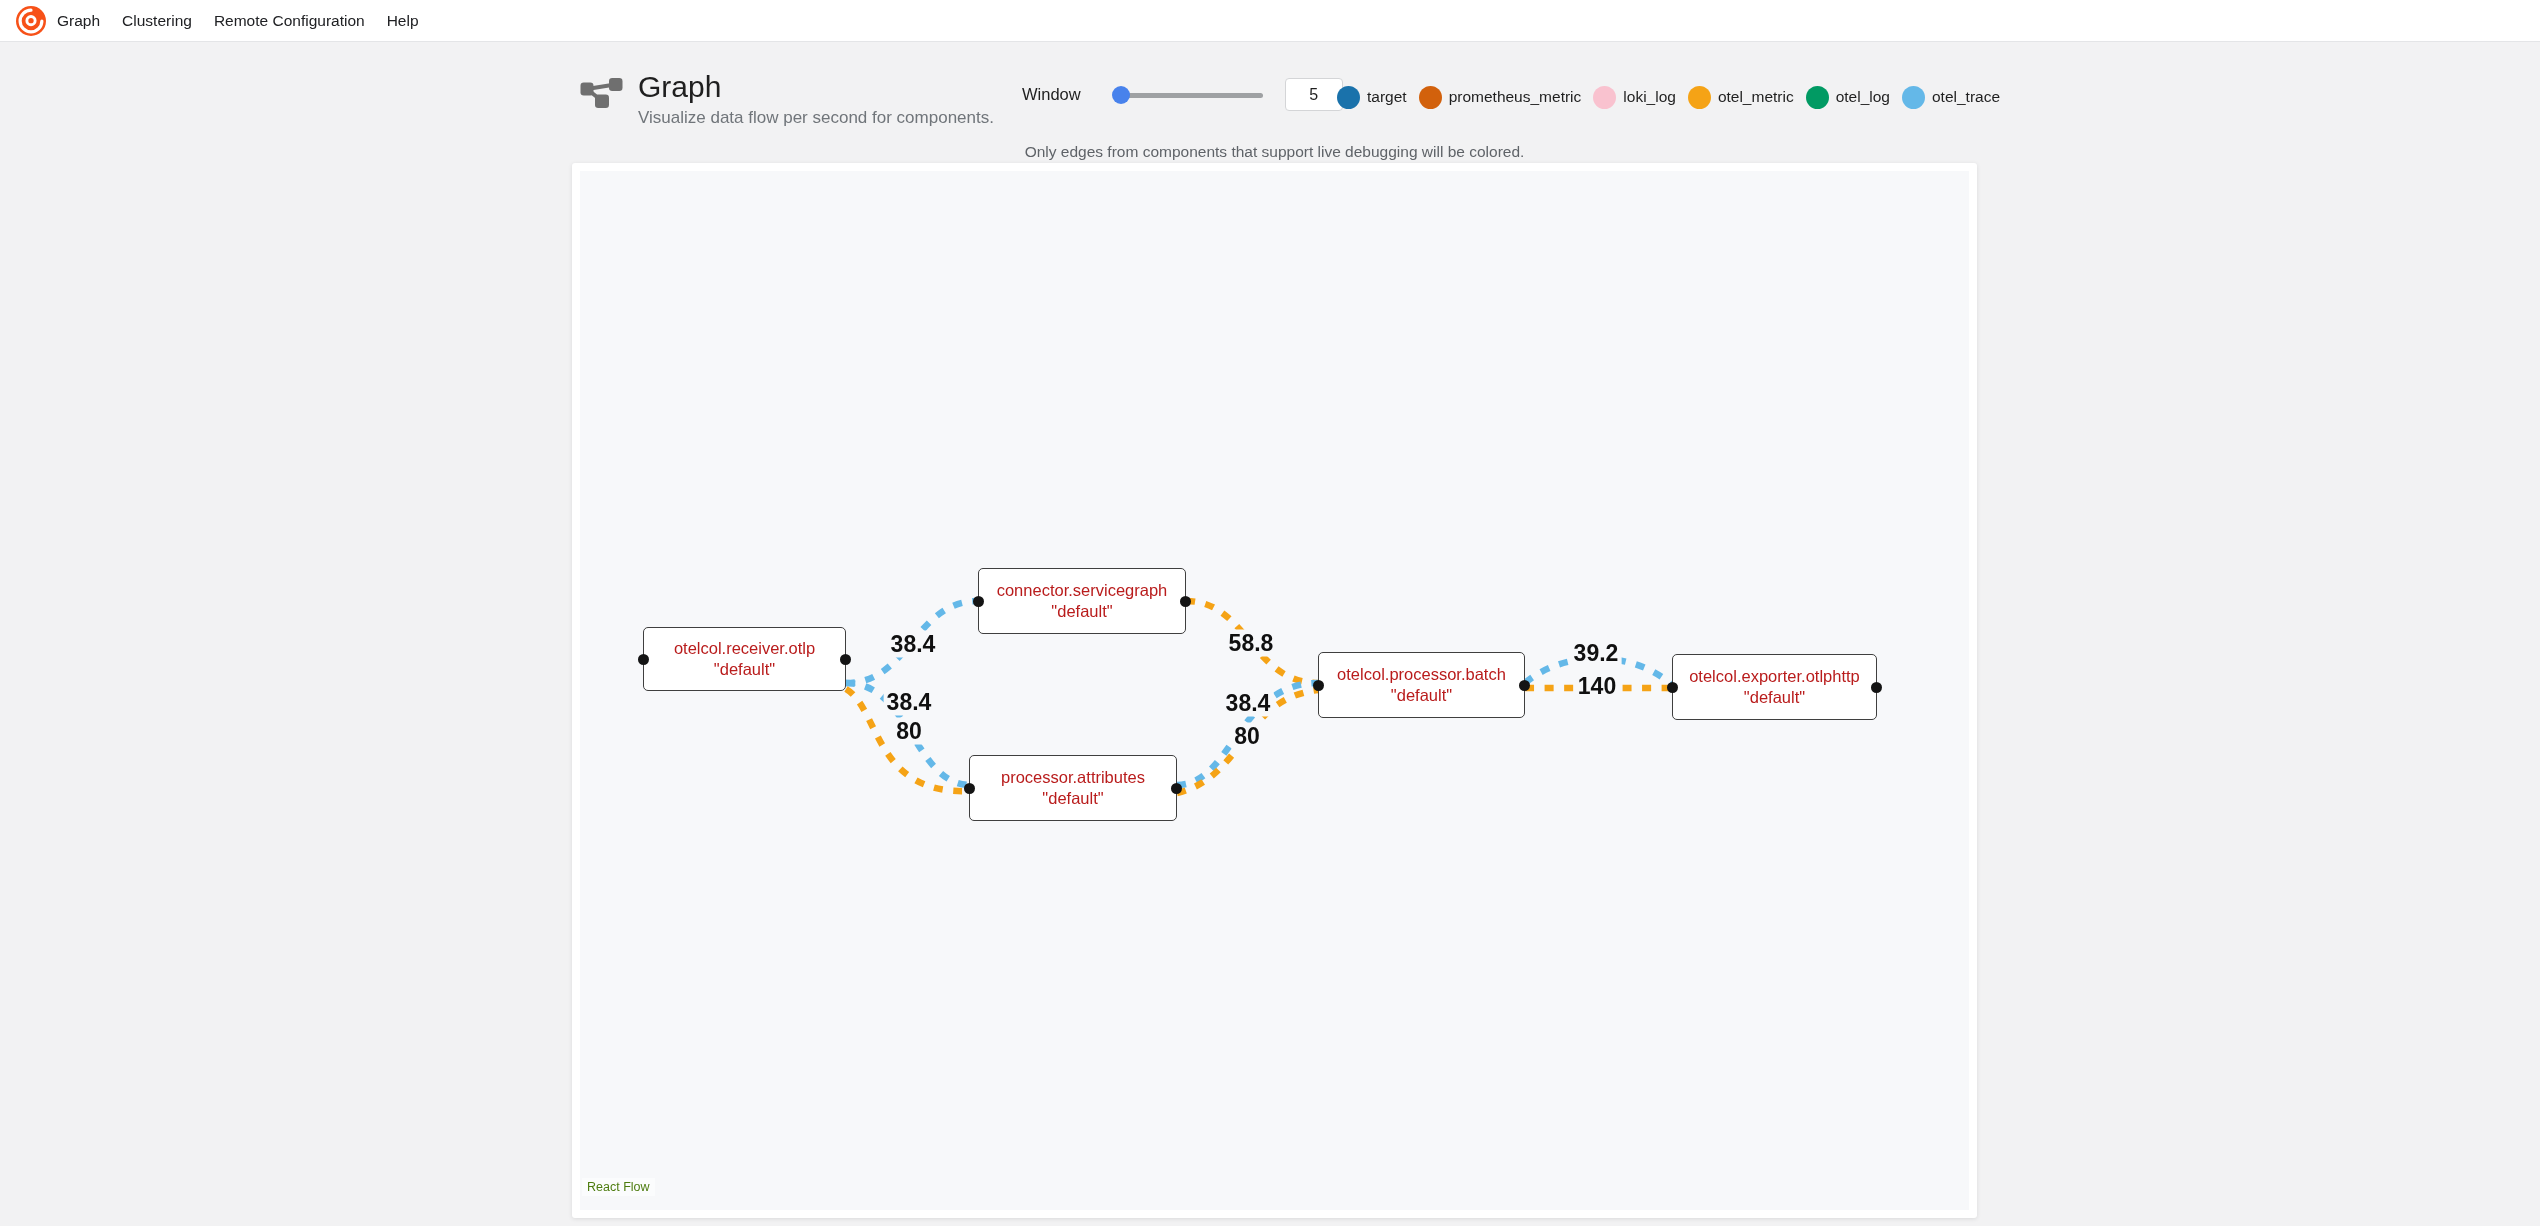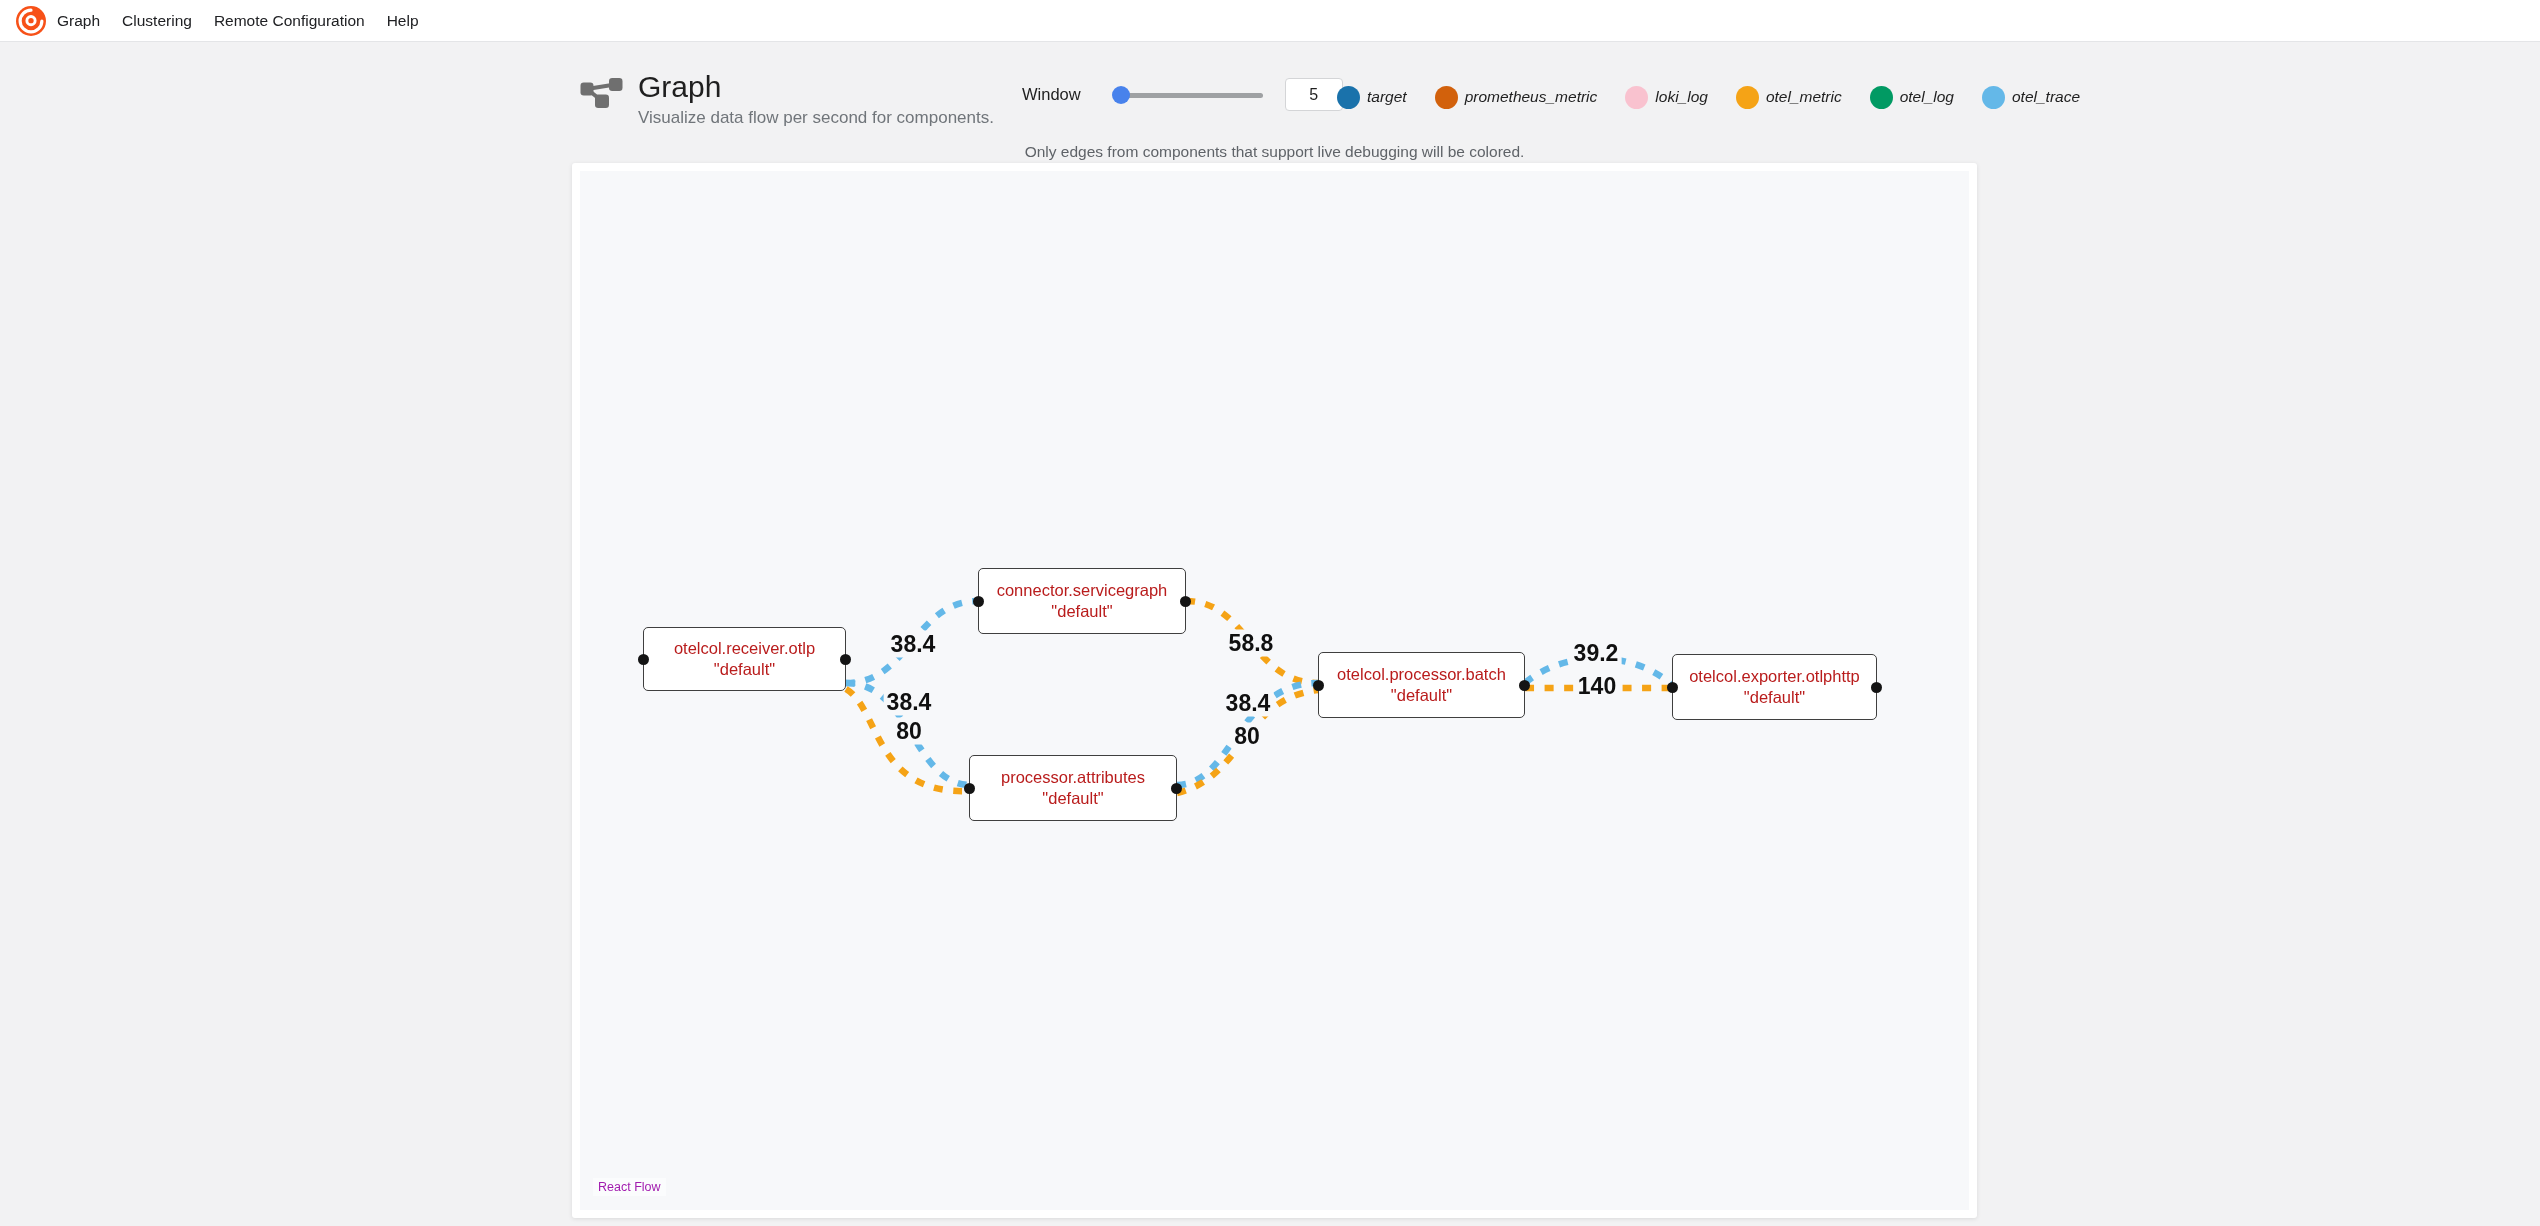--- a/index.html
+++ b/index.html
@@ -20,21 +20,21 @@
   .page-subtitle { font-size:17px; color:#70757a; margin-top:4px; }
 
   .window-group { position:absolute; left:442px; top:18px; display:flex; align-items:center; }
   .window-label { font-size:16.5px; color:#1f1f1f; margin-right:34px; }
   .slider { position:relative; width:148px; height:18px; cursor:pointer; }
   .slider .track { position:absolute; top:7px; left:0; width:100%; height:5px; border-radius:3px; background:#9fa1a3; }
   .slider .thumb { position:absolute; top:0; left:-3px; width:18px; height:18px; border-radius:50%; background:#4882ec; }
   .window-input { margin-left:22px; width:58px; height:33px; border:1px solid #d4d5d7; border-radius:4px;
                   background:#fff; text-align:center; font-size:16px; color:#1f1f1f; font-family:"Liberation Sans",sans-serif; }
 
-  .legend { position:absolute; left:757px; top:14px; display:flex; align-items:center; gap:28px; height:46px;font-style:italic; }
+  .legend { position:absolute; left:757px; top:14px; display:flex; align-items:center; gap:12px; height:46px; }
   .legend-item { display:flex; align-items:center; gap:7px; }
   .legend-dot { width:23px; height:23px; border-radius:50%; }
   .legend-label { font-size:15.5px; color:#1f1f1f; }
 
   .note { position:absolute; top:143px; left:572px; width:1405px; text-align:center;
           font-size:15.5px; color:#5f6368; }
 
   
   .card { position:absolute; left:572px; top:163px; width:1405px; height:1055px; background:#ffffff;
           border-radius:3px; box-shadow:0 1px 4px rgba(0,0,0,0.10); padding:8px; }
@@ -47,21 +47,21 @@
           display:flex; flex-direction:column; align-items:center; justify-content:center;
           font-size:16.5px; color:#b91c1c; line-height:1.28; cursor:grab; text-align:center; }
   .handle { position:absolute; top:50%; width:11px; height:11px; margin-top:-5.5px;
             background:#141414; border-radius:50%; }
   .handle.left  { left:-6px; }
   .handle.right { right:-6px; }
 
   .edge-label { position:absolute; transform:translate(-50%,-50%); font-size:23px; font-weight:700;
                 color:#101010; background:#f7f8fa; padding:0 3px; border-radius:2px; white-space:nowrap; }
 
-  .attribution { position:absolute; left:13px; bottom:14px; font-size:12.5px; color:#a21caf;
+  .attribution { position:absolute; left:2px; bottom:14px; font-size:12.5px; color:#4d7c0f;
                  background:rgba(255,255,255,0.55); padding:2px 5px; }
 </style>
 </head>
 <body>
 
 <div class="nav">
   <svg class="logo" viewBox="0 0 32 32">
     <circle cx="16" cy="16" r="16" fill="#f75118"></circle>
     <path d="M16 4.4 A11.6 11.6 0 1 0 27.6 16" stroke="#ffffff" stroke-width="3.4" fill="none" stroke-linecap="round"></path>
     <circle cx="16" cy="15.6" r="4.4" stroke="#ffffff" stroke-width="3.1" fill="none"></circle>

